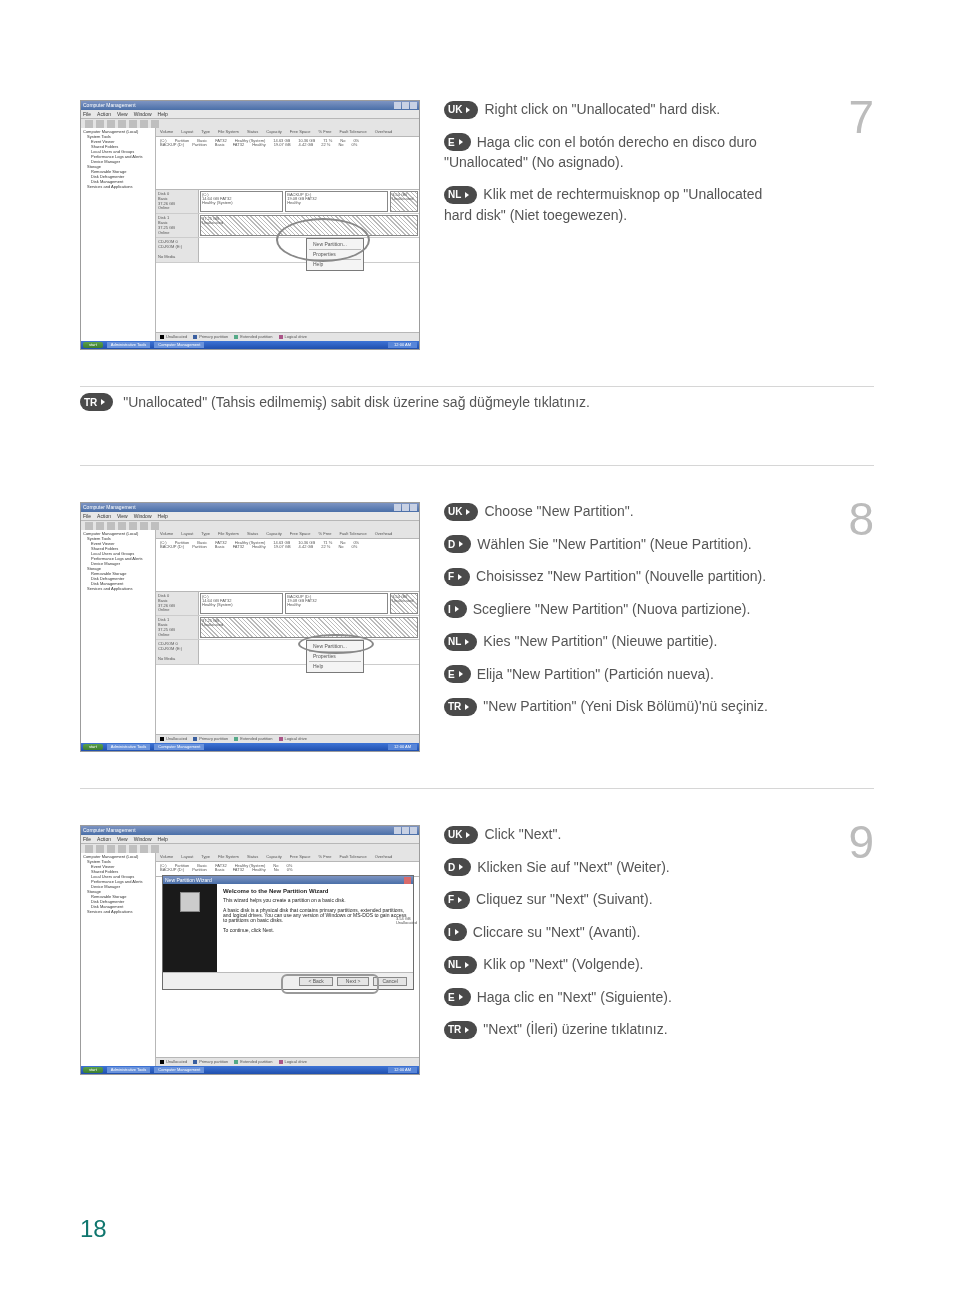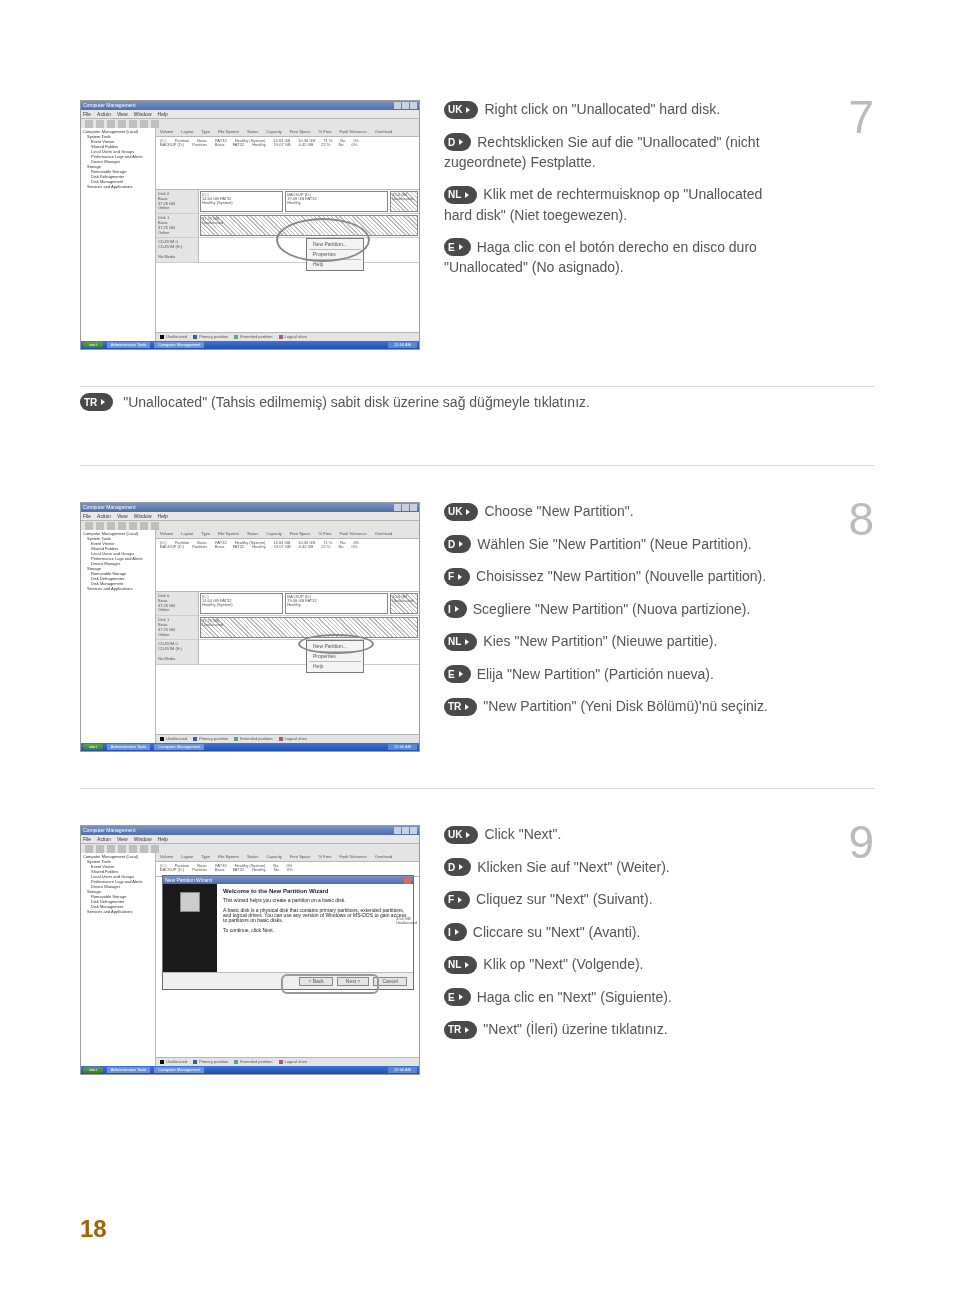--- a/index.html
+++ b/index.html
@@ -333,22 +333,22 @@
   .tr-row {
     margin-top: 6px;
     font-size: 14px;
     color: #555;
   }
   .page-num {
     position: absolute;
     left: 80px;
     bottom: 60px;
     font-size: 24px;
-    color: #a16207;
-    font-weight: 700;
+    color: #0f766e;
+    font-weight: 400;
   }
 </style>
 </head>
 <body>
 
 <div class="page">
 
   <div class="section">
     <div class="thumb">
       <div class="window">
@@ -486,23 +486,22 @@
             <span class="task">Administrative Tools</span>
             <span class="task">Computer Management</span>
           </span>
           <span class="tray">12:00 AM</span>
         </div>
       </div>
     </div>
     <div class="instructions">
       <div class="step-num">7</div>
       <p class="line"><span class="pill">UK</span><span>Right click on "Unallocated" hard disk.</span></p>
-      <p class="line"><span class="pill">D</span><span>Rechtsklicken Sie auf die "Unallocated" (nicht</span><span class="cont">zugeordnete) Festplatte.</span></p>
+      <p class="line"><span class="pill">E</span><span>Haga clic con el botón derecho en disco duro</span><span class="cont">"Unallocated" (No asignado).</span></p>
       <p class="line"><span class="pill">NL</span><span>Klik met de rechtermuisknop op "Unallocated</span><span class="cont">hard disk" (Niet toegewezen).</span></p>
-      <p class="line"><span class="pill">E</span><span>Haga clic con el botón derecho en disco duro</span><span class="cont">"Unallocated" (No asignado).</span></p>
     </div>
   </div>
   <p class="tr-row" style="margin-top:-30px; margin-bottom:54px;">
     <span class="pill">TR</span>
     <span>"Unallocated" (Tahsis edilmemiş) sabit disk üzerine sağ düğmeyle tıklatınız.</span>
   </p>
   <div style="border-top:1px solid #d6d6d6; margin-bottom:36px;"></div>
 
   <div class="section">
     <div class="thumb">

